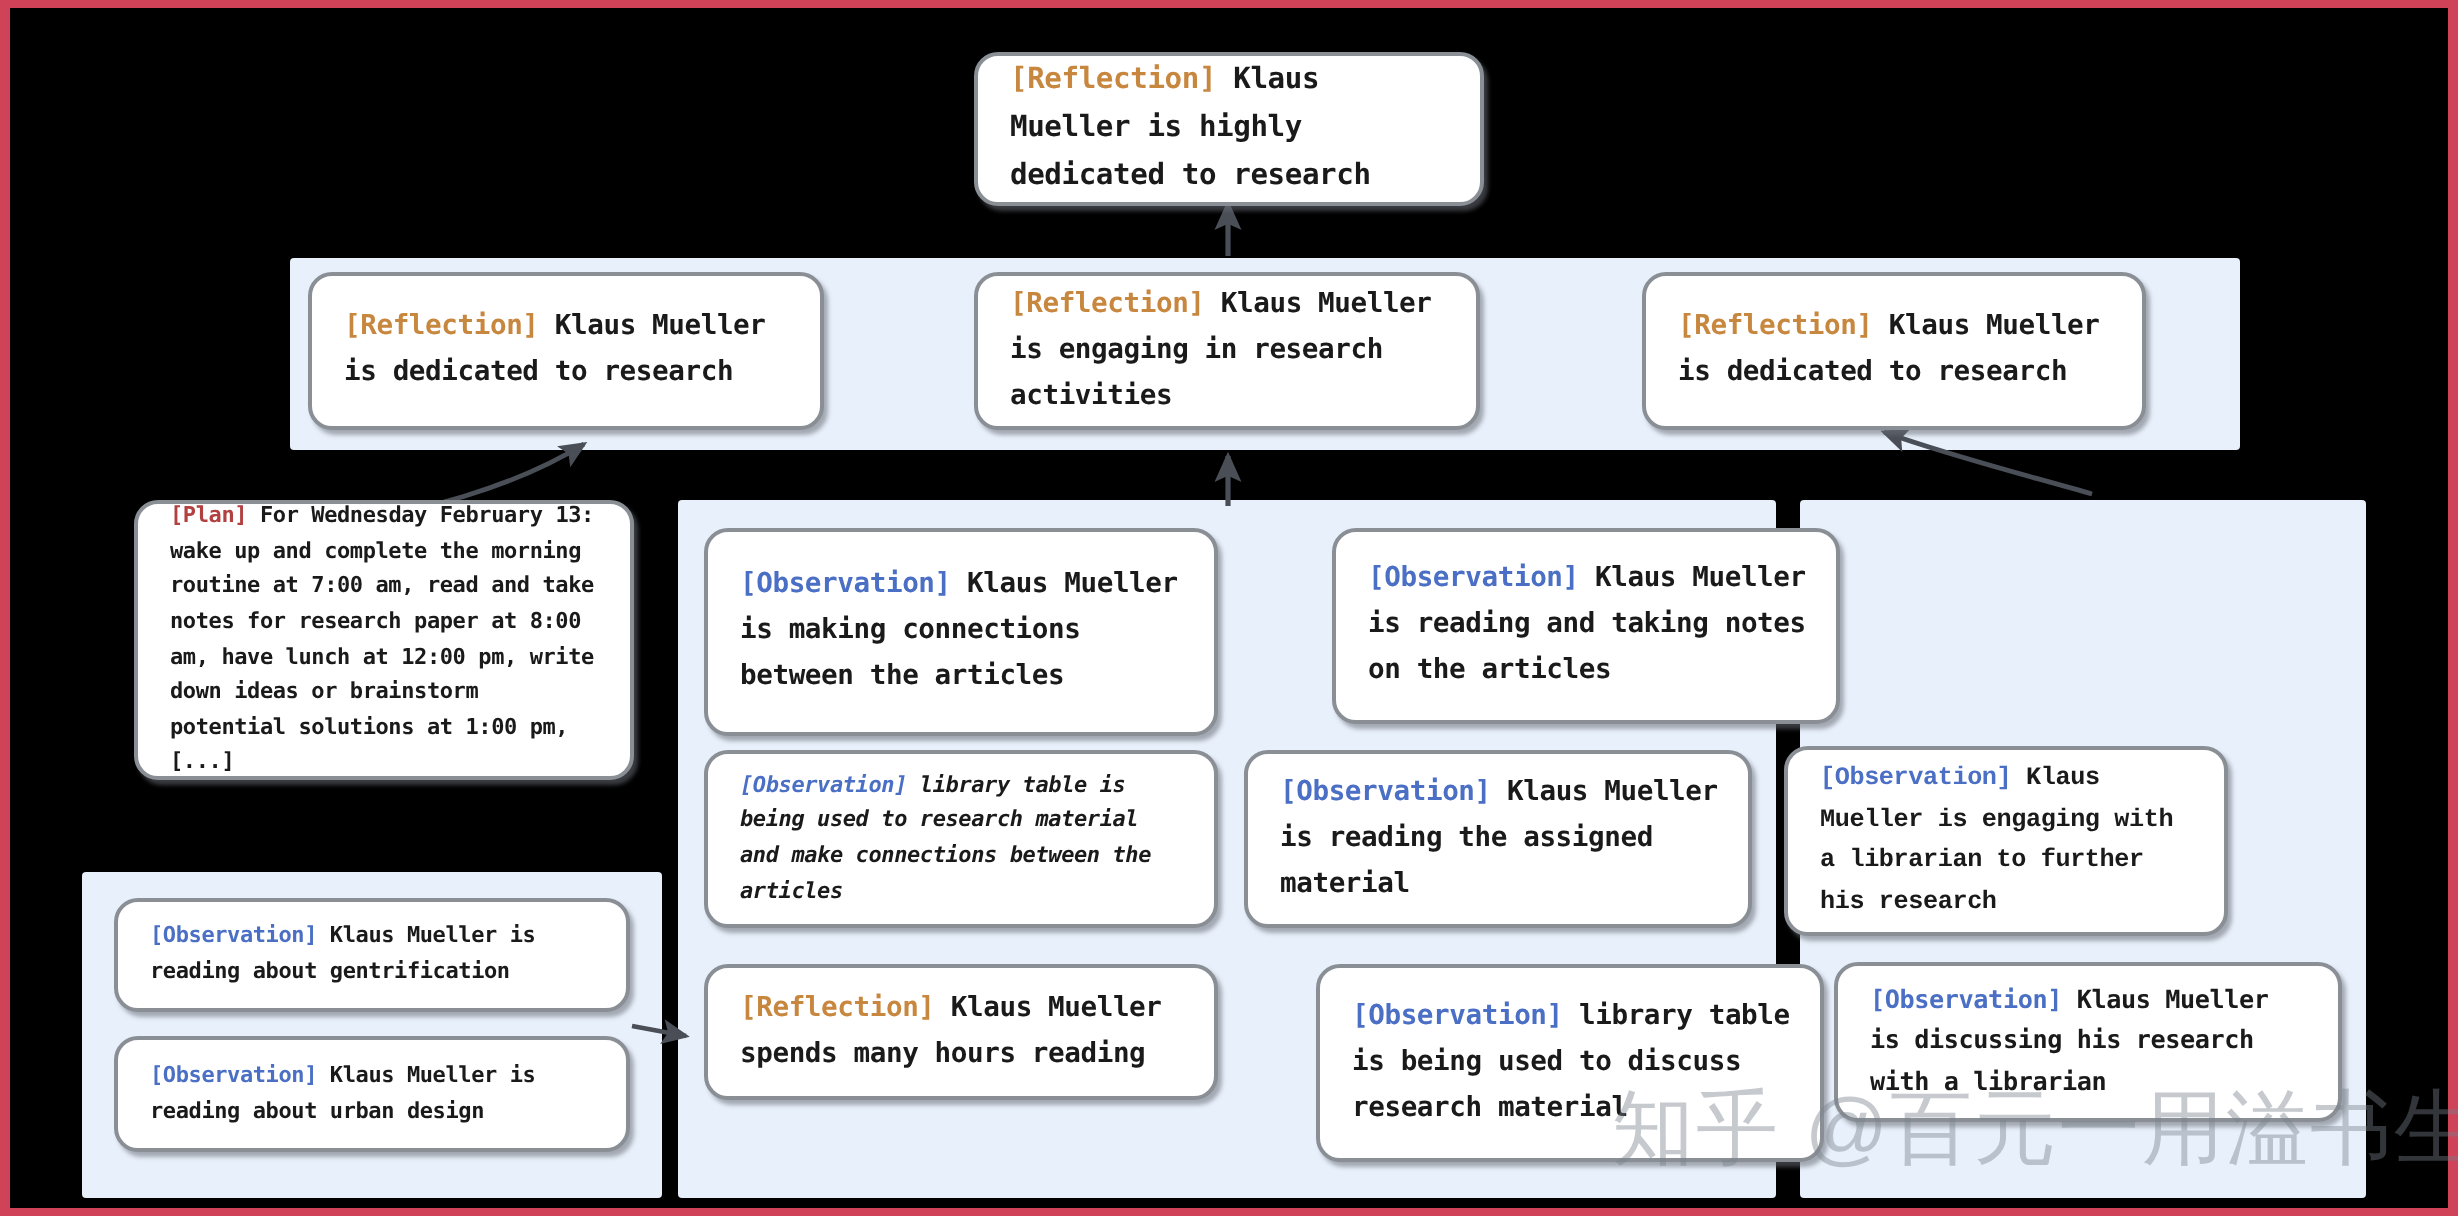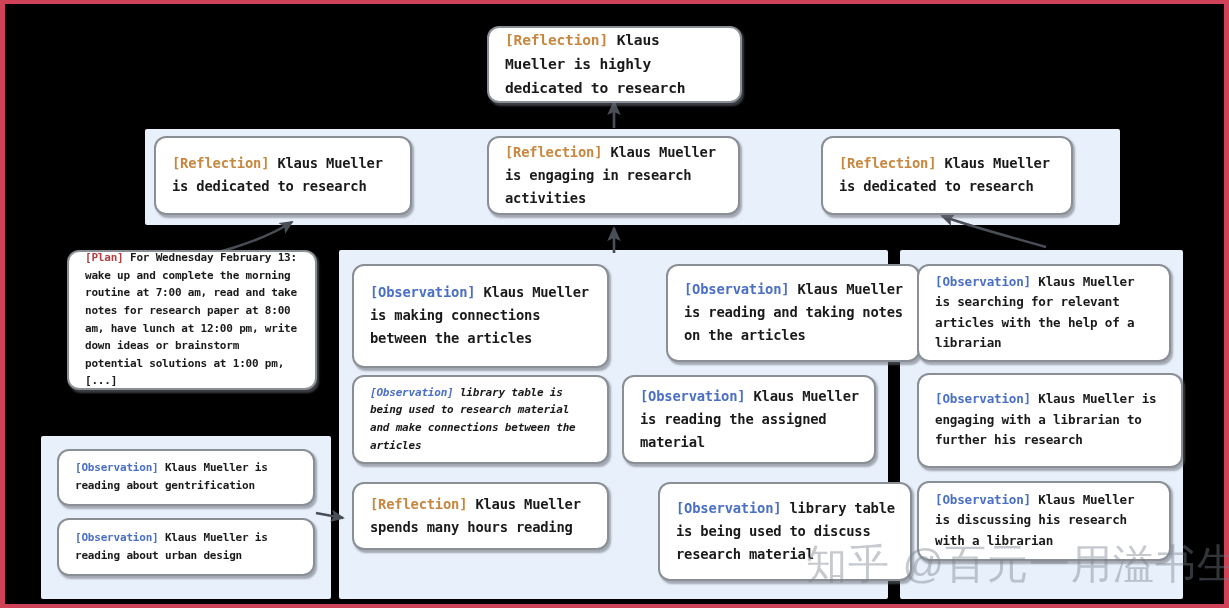--- a/index.html
+++ b/index.html
@@ -190,27 +190,22 @@
         <span class="tag-observation">[Observation]</span><span> Klaus Mueller is reading the assigned material</span>
       </span>
     </div>
 
     <div class="node fs14" style="left:658px; top:482px; width:254px; height:99px;">
       <span class="txt">
         <span class="tag-observation">[Observation]</span><span> library table is being used to discuss research material</span>
       </span>
     </div>
 
-    <div class="node fs13" style="left:917px; top:264px; width:254px; height:98px;">
-      <span class="txt">
-        <span class="tag-observation">[Observation]</span><span> Klaus Mueller is searching for relevant articles with the help of a librarian</span>
-      </span>
-    </div>
-
-    <div class="node fs13" style="left:917px; top:373px; width:266px; height:95px;">
+
+    <div class="node fs13" style="left:892px; top:373px; width:222px; height:95px;font-family:Liberation Mono, monospace;">
       <span class="txt">
         <span class="tag-observation">[Observation]</span><span> Klaus Mueller is engaging with a librarian to further his research</span>
       </span>
     </div>
 
     <div class="node fs13" style="left:917px; top:481px; width:254px; height:80px;">
       <span class="txt">
         <span class="tag-observation">[Observation]</span><span> Klaus Mueller is discussing his research with a librarian</span>
       </span>
     </div>

